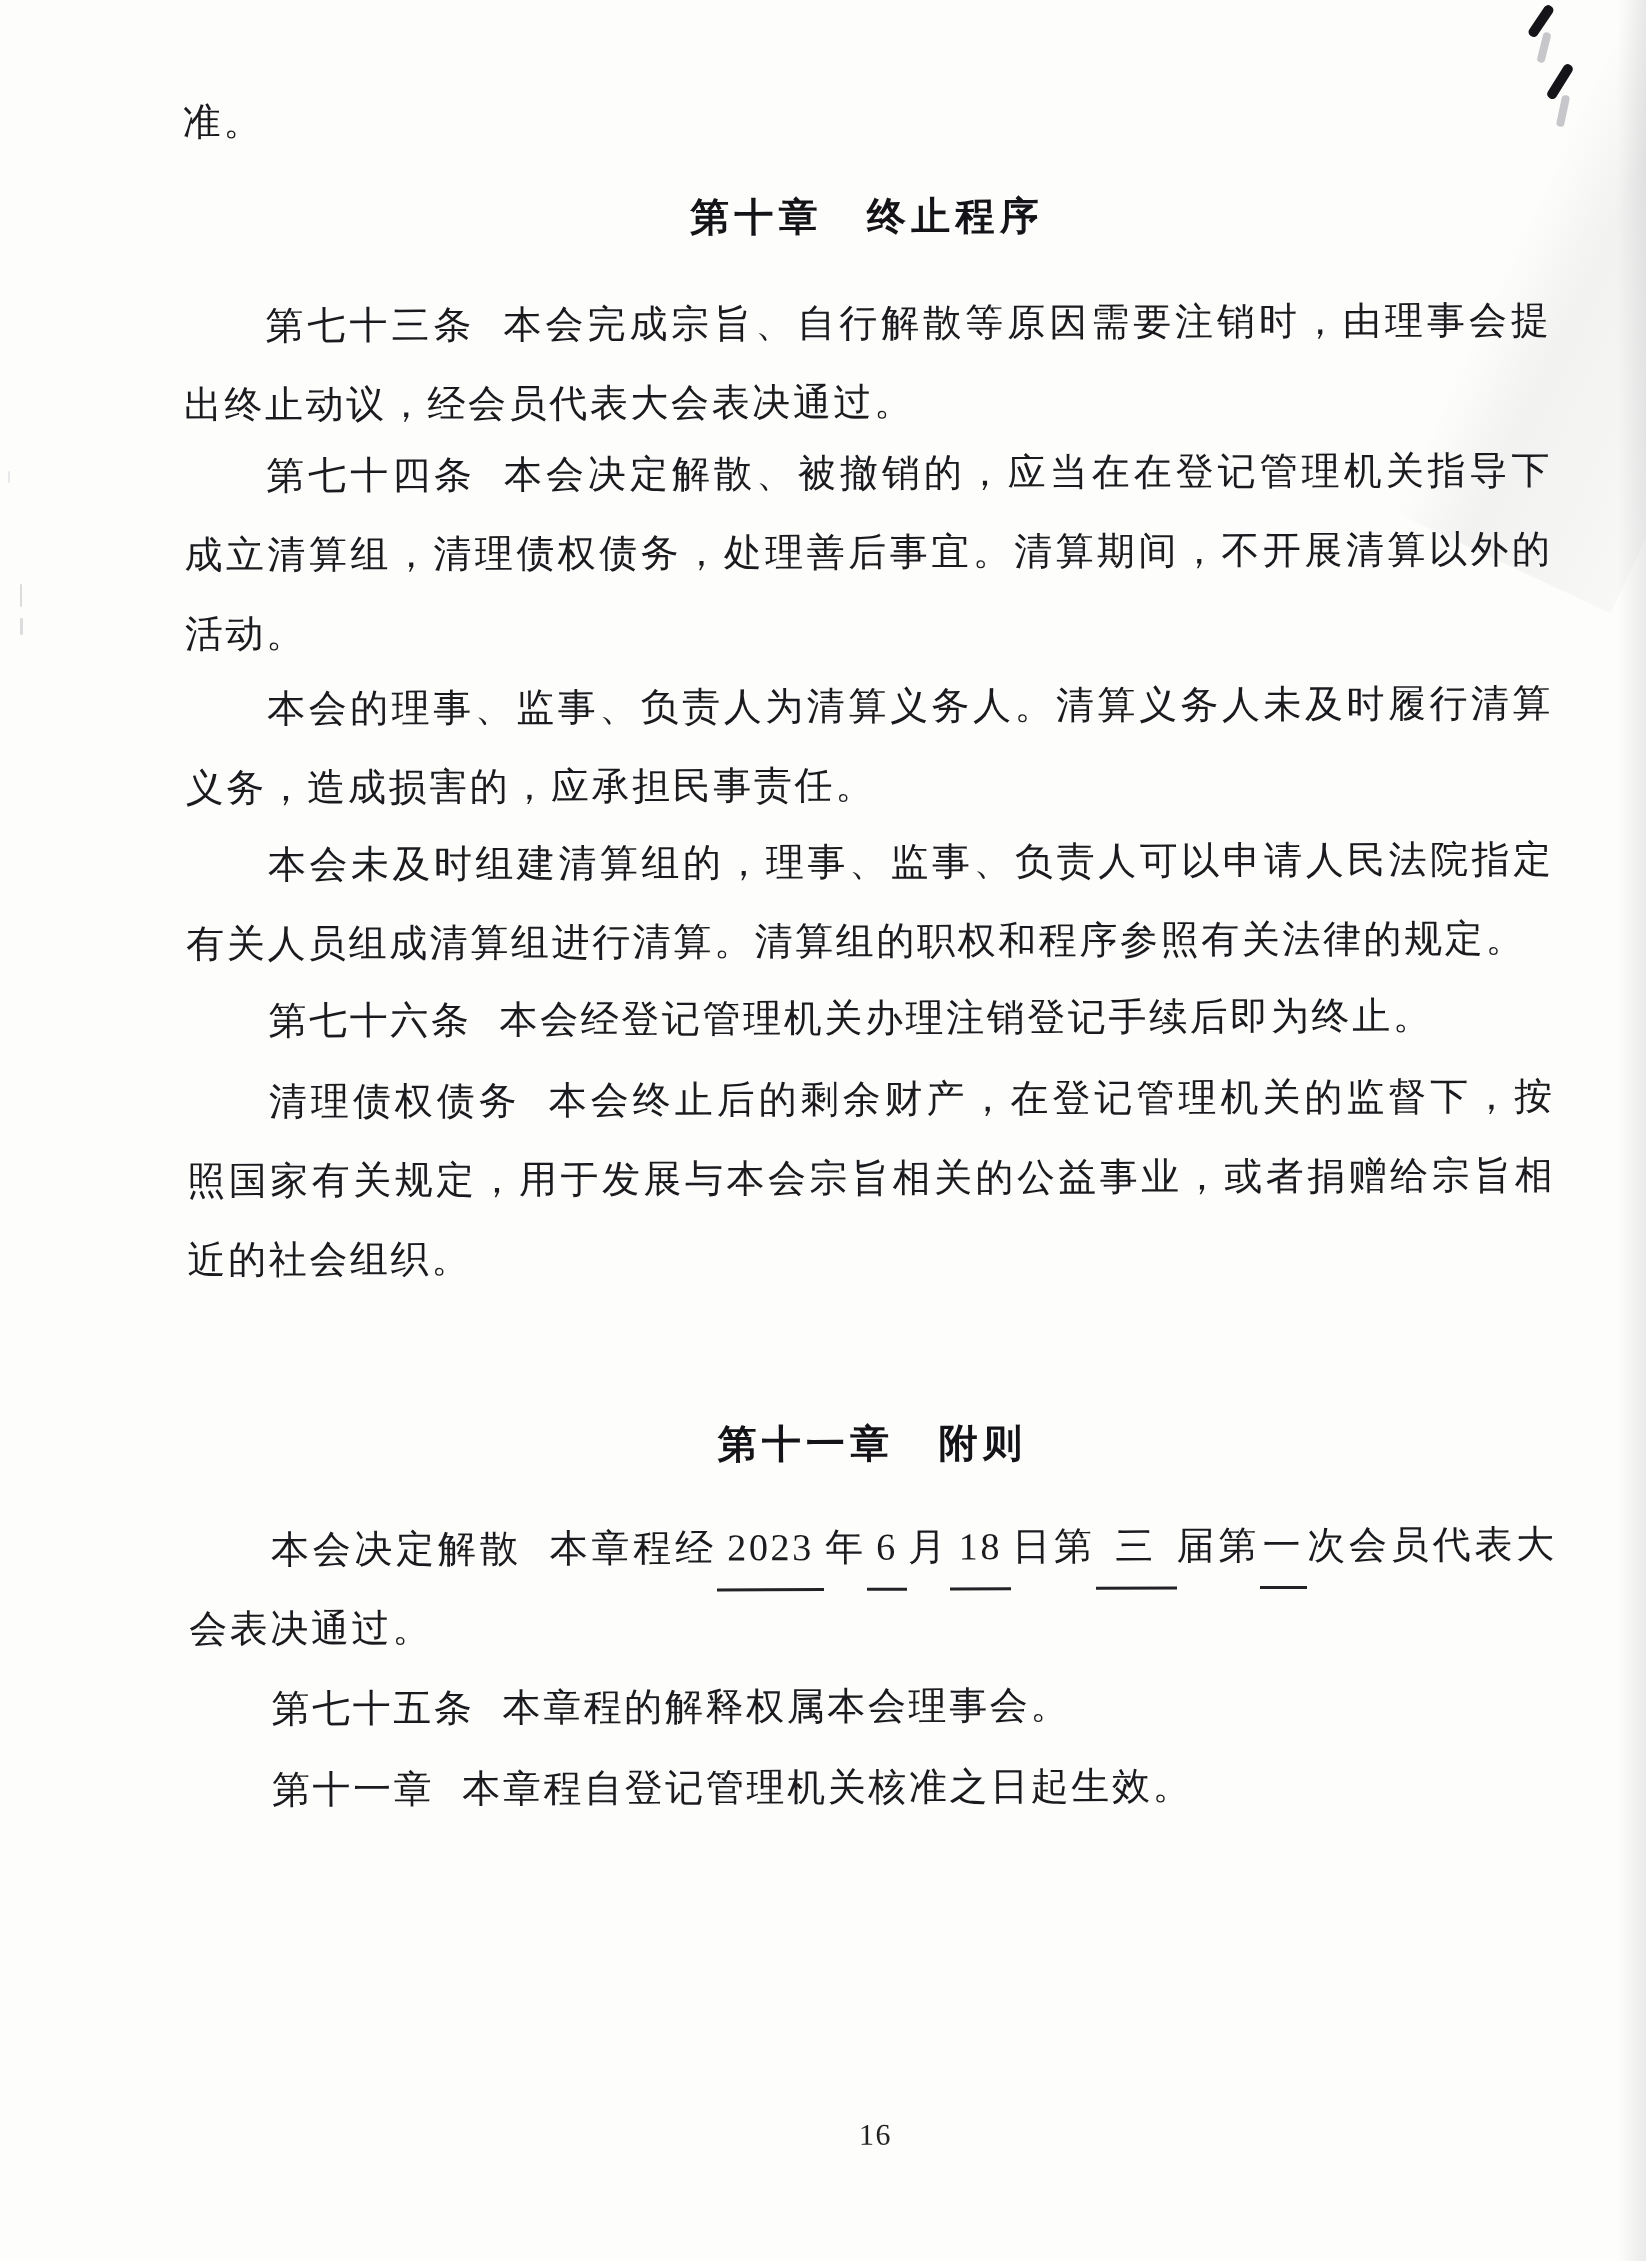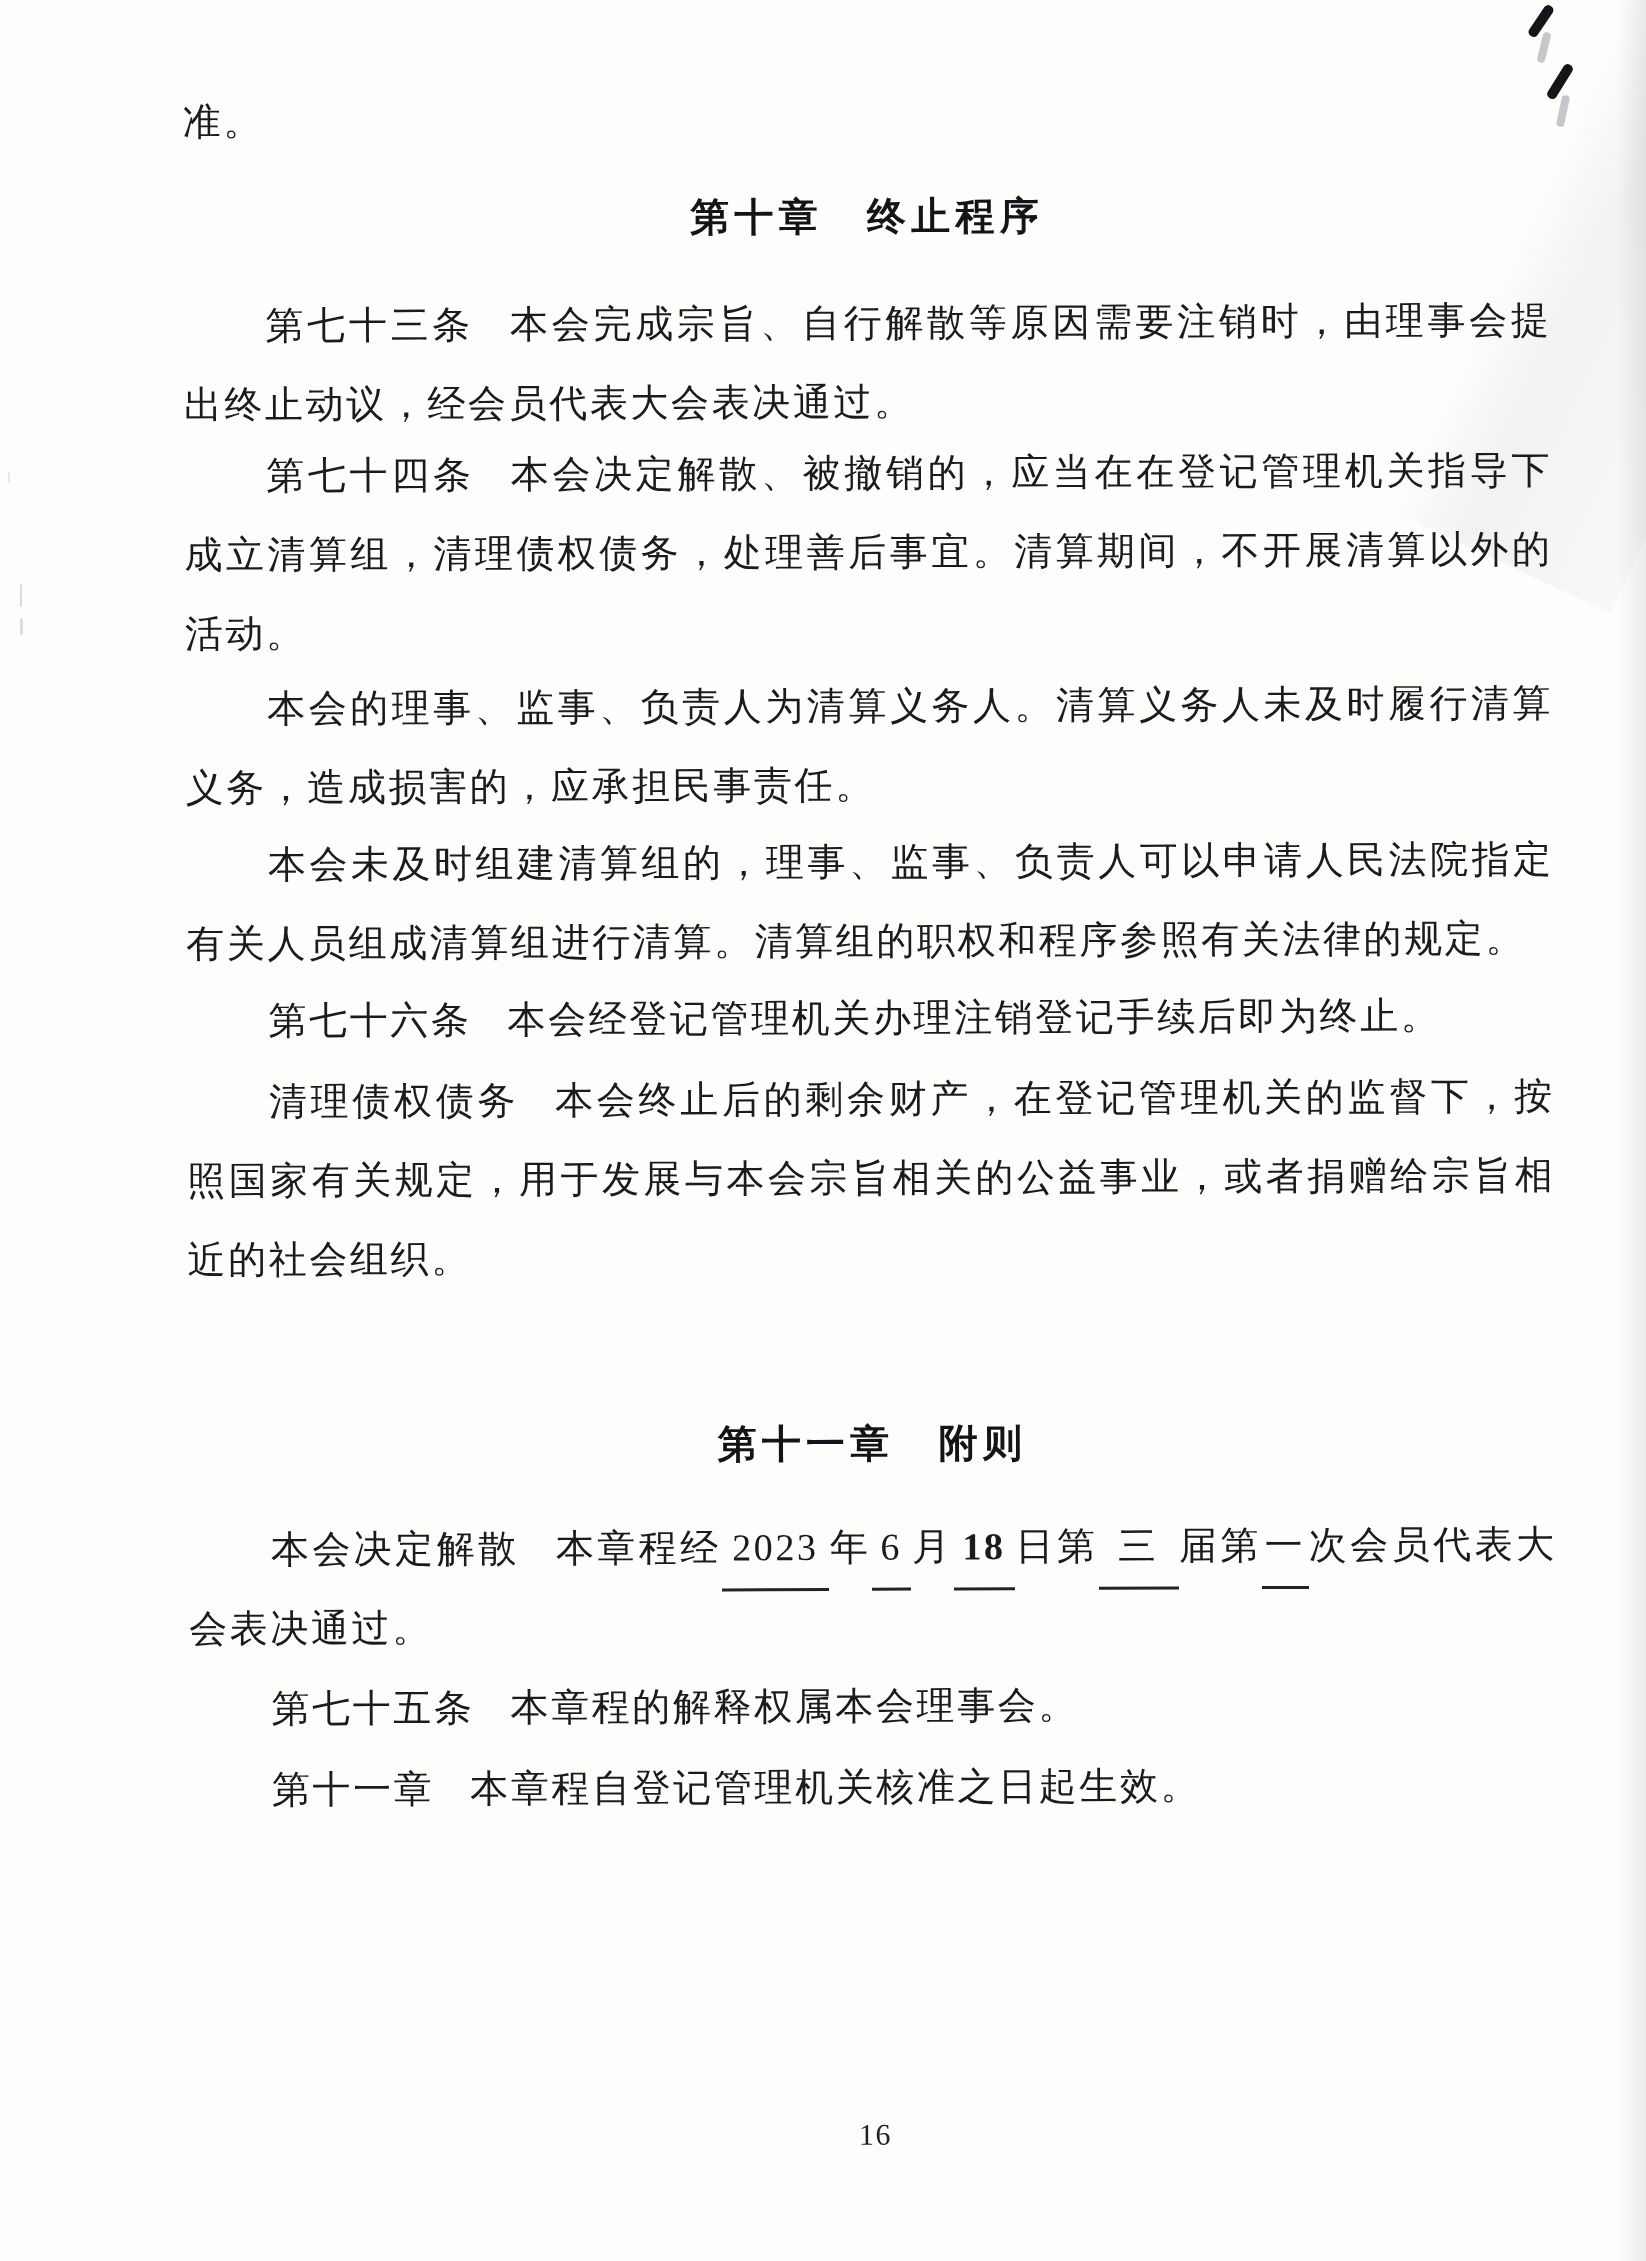--- a/index.html
+++ b/index.html
@@ -20,40 +20,40 @@
     position:absolute;
     left:187px; width:1368px;
     margin:0;
     font-size:38px;
     line-height:79px;
     letter-spacing:2.6px;
     text-align:justify;
     text-justify:inter-ideograph;
   }
   .indent { text-indent:82px; }
-  .label { margin-right:36px; }
+  .label { margin-right:28px; }
   .chapter-title {
     position:absolute;
     left:187px; width:1368px;
     margin:0;
     text-align:center;
     font-family:"Liberation Sans","DejaVu Sans",sans-serif;
     font-weight:700;
     font-size:39px;
     line-height:79px;
     letter-spacing:5.2px;
     color:#141418;
   }
   .blank {
     border-bottom:3.2px solid #232327;
     padding-bottom:20px;
   }
   .blank-year  { padding-left:10.4px; padding-right:10.4px; }
   .blank-month { padding-left:9px; padding-right:9px; }
-  .blank-day   { padding-left:9px; padding-right:9px;font-weight:bold; }
+  .blank-day   { padding-left:9px; padding-right:9px; }
   .blank-term  { padding-left:19.5px; padding-right:19.5px; }
   .blank-session { padding-left:2.6px; padding-right:2.6px; }
   .pageno {
     position:absolute;
     top:2115px; left:187px; width:1368px;
     margin:0;
     text-align:center;
     font-size:30px;
     line-height:39px;
     letter-spacing:1.3px;

